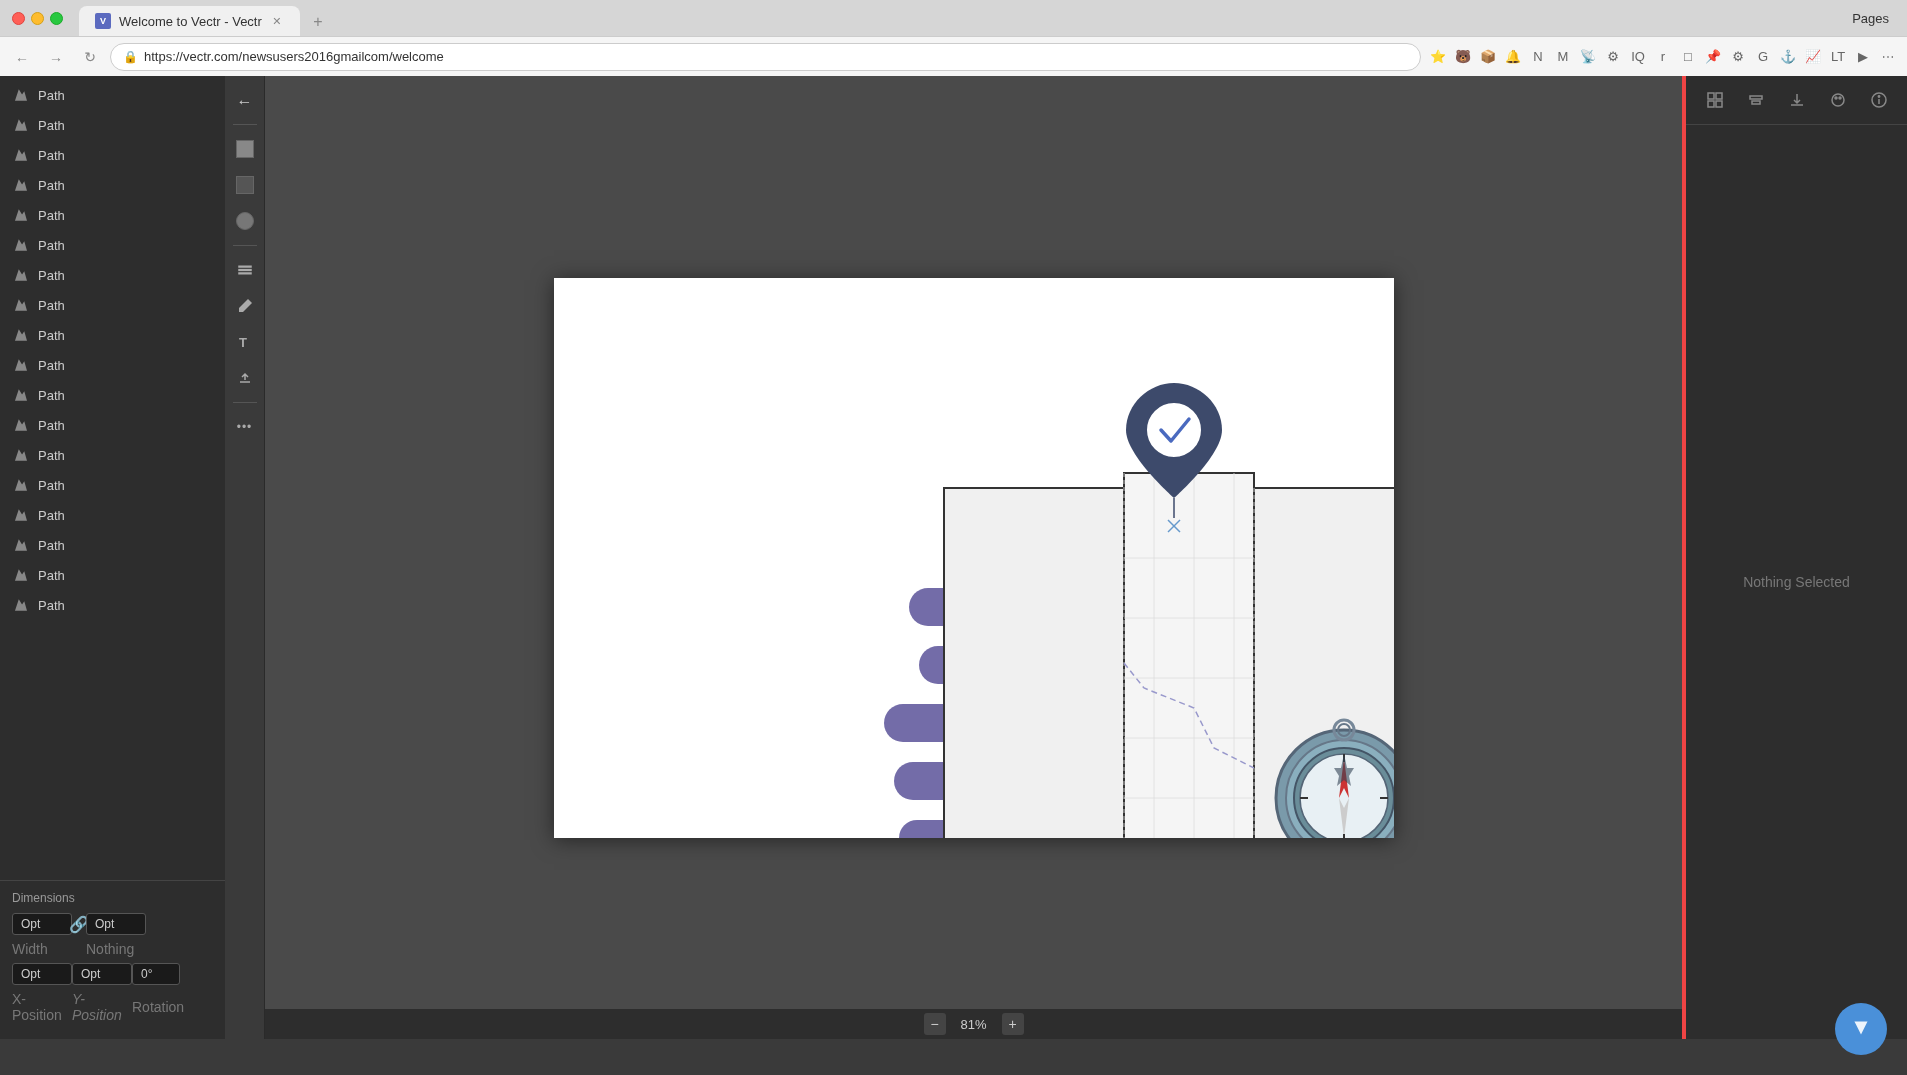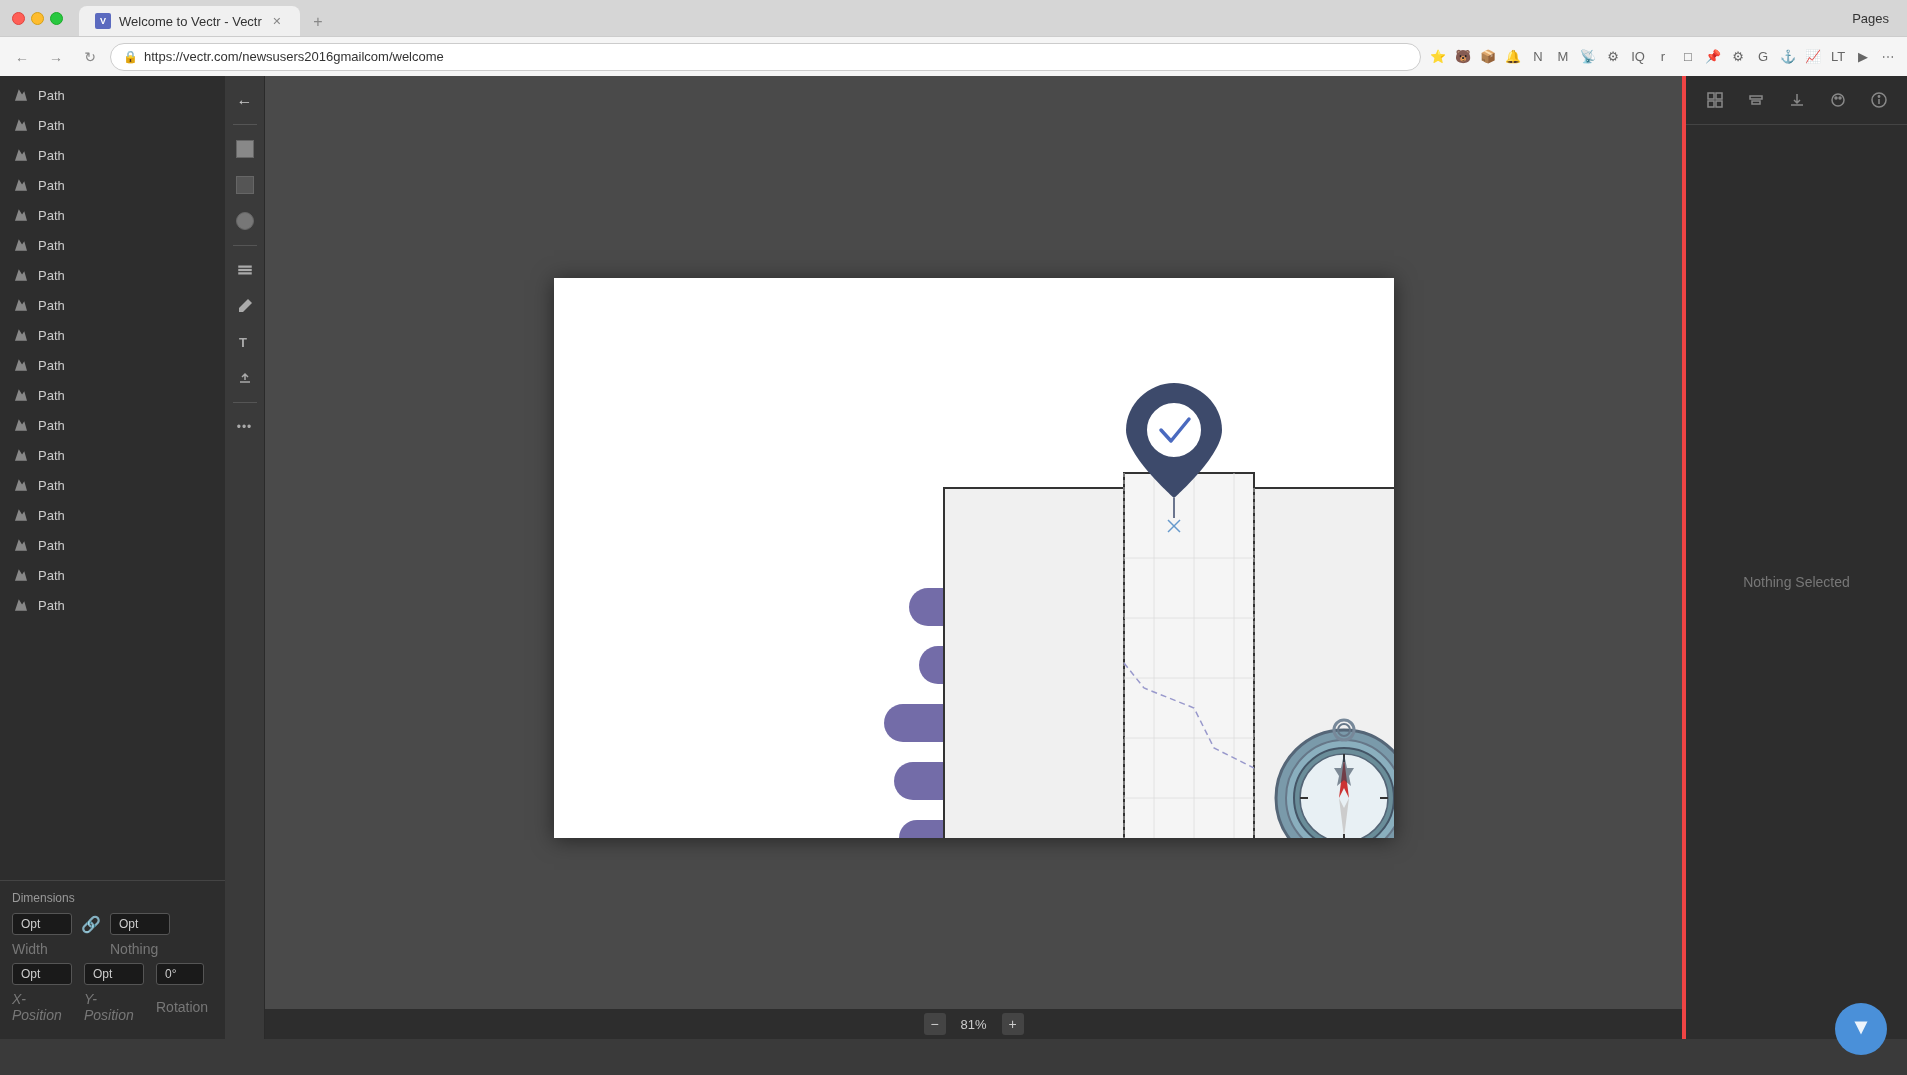--- a/index.html
+++ b/index.html
@@ -33,21 +33,21 @@
     .sidebar-tabs { display: flex; border-bottom: 1px solid #444; }
     .sidebar-tab { flex: 1; padding: 10px 0; text-align: center; font-size: 14px; color: #999; cursor: pointer; }
     .sidebar-tab.active { color: #fff; border-bottom: 2px solid #5b6abf; }
     .layer-list { flex: 1; overflow-y: auto; padding: 4px 0; }
     .layer-item { display: flex; align-items: center; padding: 6px 12px; gap: 8px; cursor: pointer; }
     .layer-icon { width: 18px; height: 18px; display: flex; align-items: center; justify-content: center; flex-shrink: 0; }
     .layer-icon svg { width: 14px; height: 14px; fill: #888; }
     .layer-label { font-size: 13px; color: #ccc; }
     .dimensions-section { padding: 10px 12px; border-top: 1px solid #444; }
     .dimensions-title { font-size: 12px; color: #999; margin-bottom: 8px; font-weight: 500; }
-    .dim-row { display: flex; gap: 12px; margin-bottom: 6px; align-items: center; }
+    .dim-row { display: flex; gap: 0; margin-bottom: 6px; align-items: center; }
     .dim-input { background: #1a1a1a; border: 1px solid #555; border-radius: 3px; padding: 3px 8px; color: #ccc; font-size: 12px; width: 60px; }
     .dim-label { font-size: 14px; color: #777; }
     .dim-lock { width: 14px; height: 14px; color: #777; display: flex; align-items: center; justify-content: center; }
 
     
     .toolstrip { width: 40px; background: #3a3a3a; display: flex; flex-direction: column; align-items: center; padding: 8px 0; gap: 4px; border-right: 1px solid #2a2a2a; flex-shrink: 0; }
     .tool-btn { width: 32px; height: 32px; border-radius: 4px; display: flex; align-items: center; justify-content: center; cursor: pointer; color: #aaa; font-size: 14px; }
     .tool-separator { width: 24px; height: 1px; background: #555; margin: 4px 0; }
 
     
@@ -291,21 +291,21 @@
         <span class="dim-label" style="width:60px;">Width</span>
         <span style="width:14px;"></span>
         <span class="dim-label">Nothing</span>
       </div>
       <div class="dim-row">
         <input class="dim-input" value="Opt" style="">
         <input class="dim-input" value="Opt" style="">
         <input class="dim-input" value="0°" style="width: 48px;">
       </div>
       <div class="dim-row">
-        <span class="dim-label" style="width:60px;font-style:italic;">X-Position</span>
+        <span class="dim-label" style="width:60px;">X-Position</span>
         <span class="dim-label" style="width:60px;font-style:italic;">Y-Position</span>
         <span class="dim-label">Rotation</span>
       </div>
     </div>
   </div>
 
   <div class="toolstrip">
     <div class="tool-btn" style="font-size:16px; color:#ccc;">←</div>
     <div class="tool-separator"></div>
 

